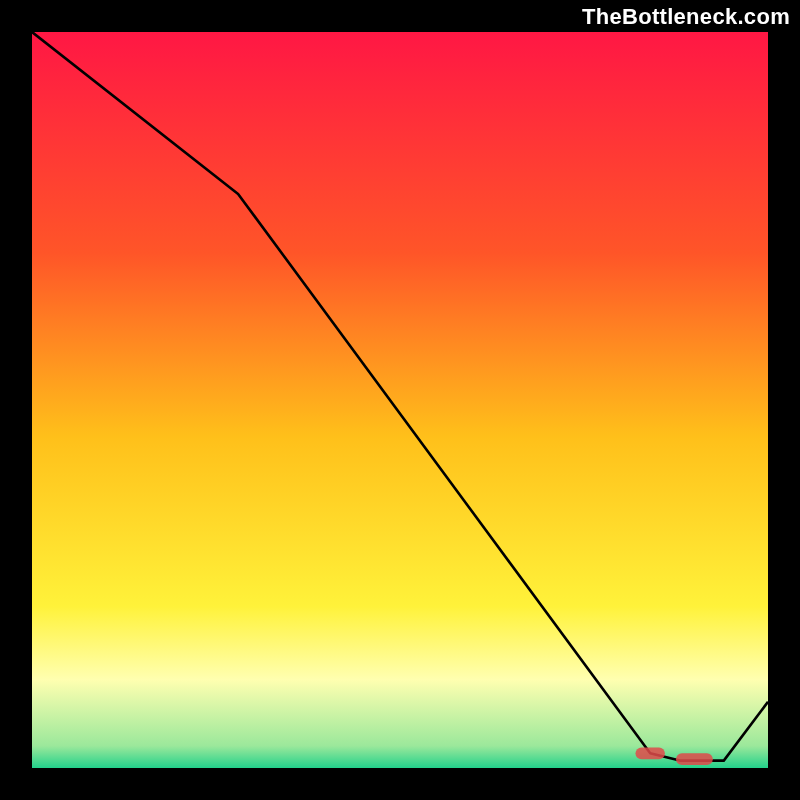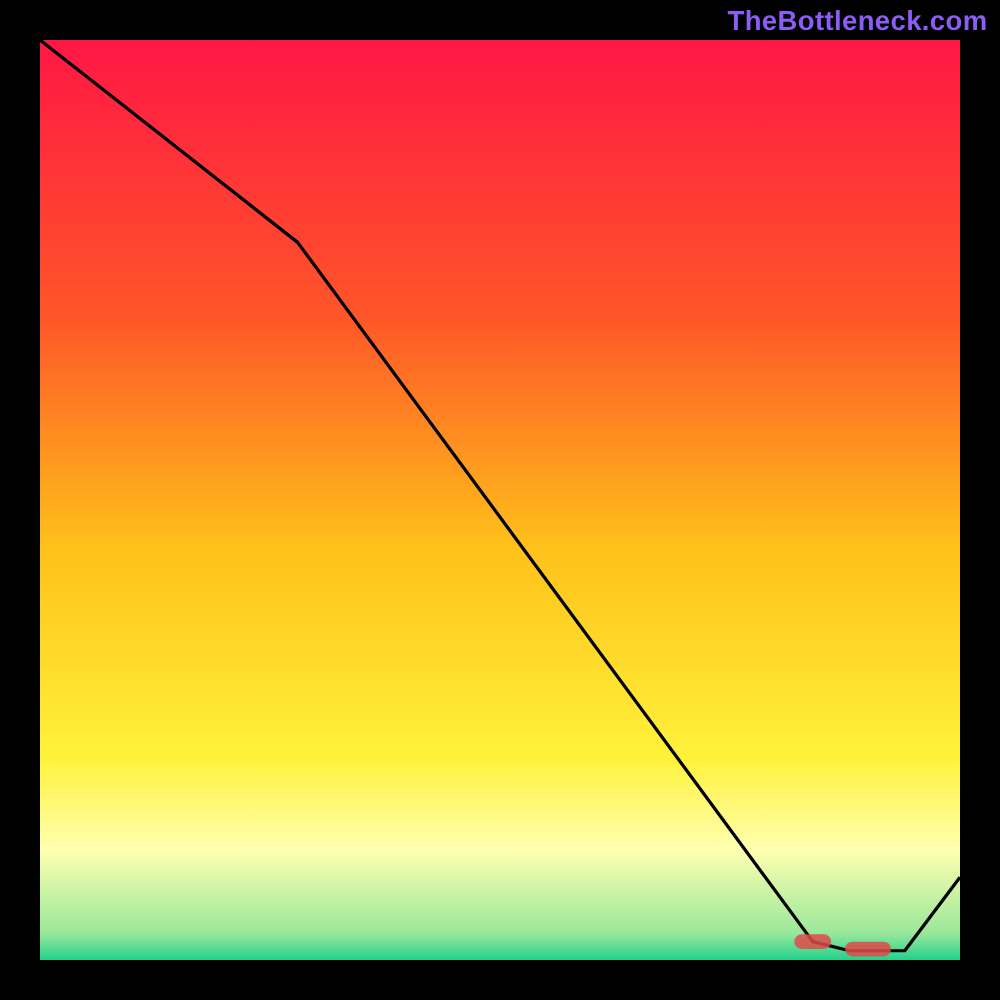--- a/index.html
+++ b/index.html
@@ -10,21 +10,21 @@
     height: 800px;
     background: #000;
   }
   .watermark {
     position: absolute;
     top: 4px;
     right: 10px;
     font-family: Arial, Helvetica, sans-serif;
     font-size: 22px;
     font-weight: 600;
-    color: #8b5cf6;
+    color: #ffffff;
     letter-spacing: 0.3px;
   }
   .plot {
     position: absolute;
     left: 32px;
     top: 32px;
     width: 736px;
     height: 736px;
     overflow: hidden;
   }

